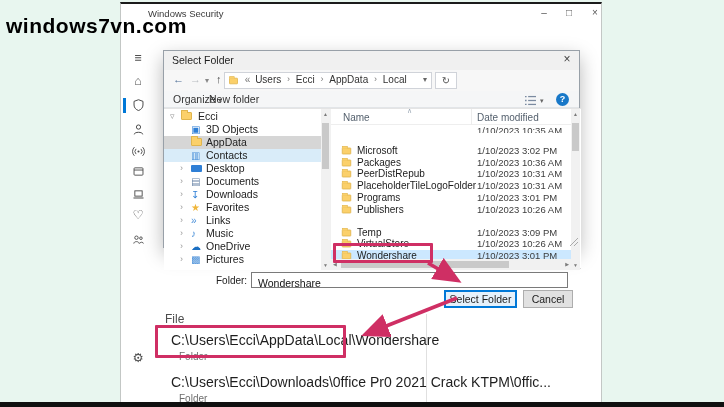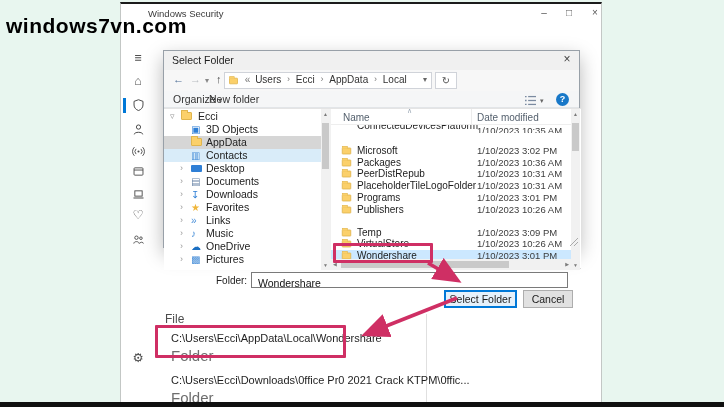--- a/index.html
+++ b/index.html
@@ -18,22 +18,22 @@
   .heading{left:48px;top:22px;font-size:15.5px;color:#141414;}
 
   
   .sideicon{left:5px;width:24px;text-align:center;font-size:12.5px;color:#4f4f4f;line-height:14px;}
   .sideicon svg{display:block;margin:0 auto;}
   .active-bar{left:2px;top:94px;width:3px;height:15px;background:#0078d7;}
 
   
   .bg-divider{left:305px;top:310px;width:1px;height:90px;background:#e0e0e0;}
   .excl-label{font-size:12px;color:#4d4d4d;}
-  .excl-path{font-size:11px;color:#1e1e1e;white-space:nowrap;}
-  .excl-kind{font-size:15px;color:#6e6e6e;}
+  .excl-path{font-size:14px;color:#1e1e1e;white-space:nowrap;}
+  .excl-kind{font-size:10px;color:#6e6e6e;margin-left:8px;}
 
   
   .dlg{left:163px;top:50px;width:417px;height:198px;background:#f0f0f0;border:1px solid #98a0a8;
        box-shadow:0 7px 18px rgba(0,0,0,.28);z-index:2;}
   .dlg-title{left:8px;top:3px;font-size:10.5px;color:#1f1f1f;}
   .dlg-close{right:5px;top:1px;font-size:12px;color:#444;width:14px;text-align:center;}
   .navrow{left:0;top:19px;width:100%;height:21px;background:#f7f7f7;}
   .navico{top:3px;font-size:11px;color:#4e6e96;}
   .crumbbox{left:60px;top:2px;width:208px;height:17px;background:#fff;border:1px solid #d0d3d9;font-size:10px;color:#333;}
   .crumbbox span{display:inline-block;vertical-align:middle;}
@@ -273,21 +273,20 @@
       <div class="abs flist">
         <div class="fhead">
           <span class="abs" style="left:76px;top:-2px;font-size:7px;color:#9aa7b4">∧</span>
           <span class="abs" style="left:12px;top:3px">Name</span>
           <span class="abs" style="left:146px;top:3px">Date modified</span>
           <div class="fcol-div"></div>
         </div>
 
         <div class="frow cliprow" style="top:16px">
           <div class="inner">
-            <span class="fname" style="position:static;margin-left:26px">ConnectedDevicesPlatform</span>
             <span class="fdate" style="position:absolute;left:146px">1/10/2023 10:35 AM</span>
           </div>
         </div>
 
         <div class="frow" style="top:36px">
             <span class="fold"></span>
             <span class="fname">Microsoft</span>
             <span class="fdate">1/10/2023 3:02 PM</span>
           </div>
         <div class="frow" style="top:48px">

